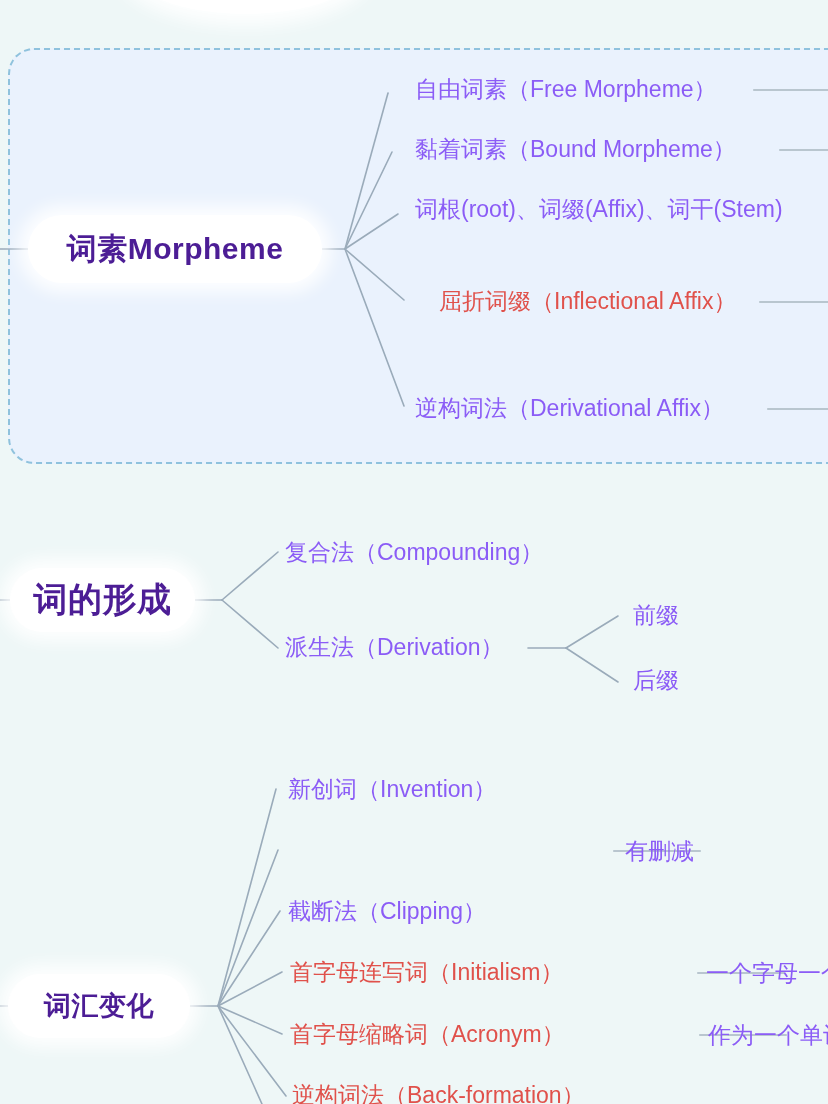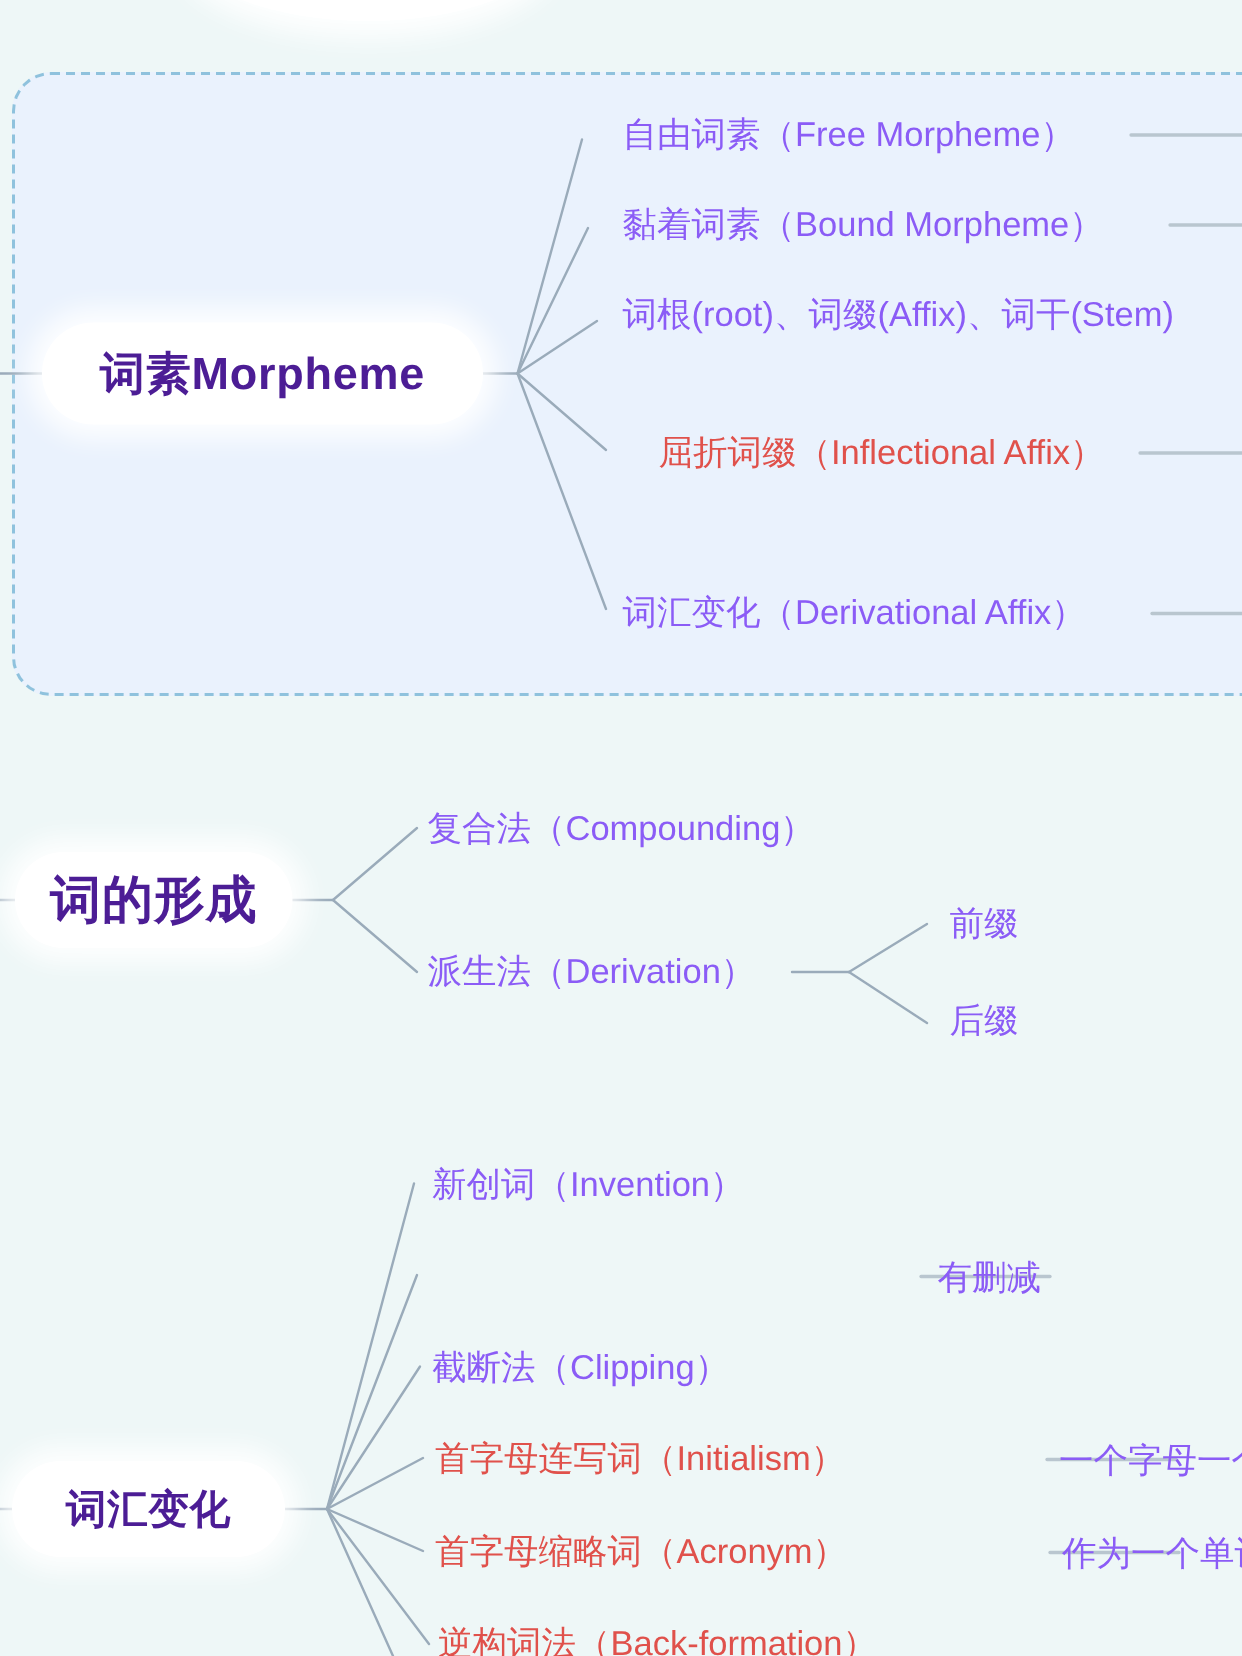--- a/index.html
+++ b/index.html
@@ -131,21 +131,21 @@
   <div class="leaf" style="left:415px; top:138px;">
     <span>黏着词素（Bound Morpheme）</span>
   </div>
   <div class="leaf" style="left:415px; top:198px;">
     <span>词根(root)、词缀(Affix)、词干(Stem)</span>
   </div>
   <div class="leaf red" style="left:439px; top:290px;">
     <span>屈折词缀（Inflectional Affix）</span>
   </div>
   <div class="leaf" style="left:415px; top:397px;">
-    <span>词汇变化（Derivational Affix）</span>
+    <span>逆构词法（Derivational Affix）</span>
   </div>
 
   <div class="leaf" style="left:285px; top:541px;">
     <span>复合法（Compounding）</span>
   </div>
   <div class="leaf" style="left:285px; top:636px;">
     <span>派生法（Derivation）</span>
   </div>
   <div class="leaf" style="left:633px; top:604px;">
     <span>前缀</span>

